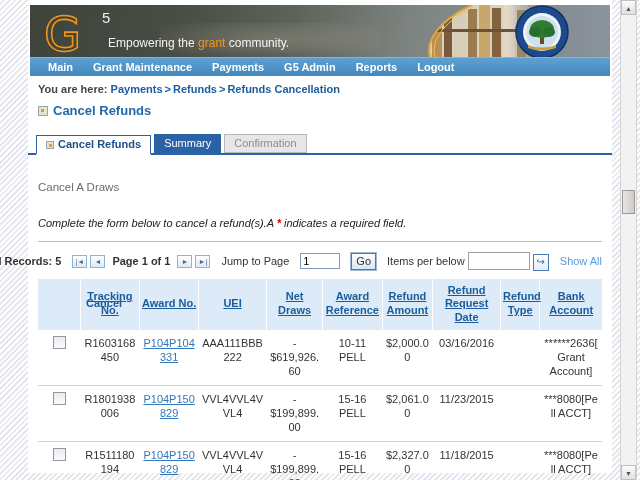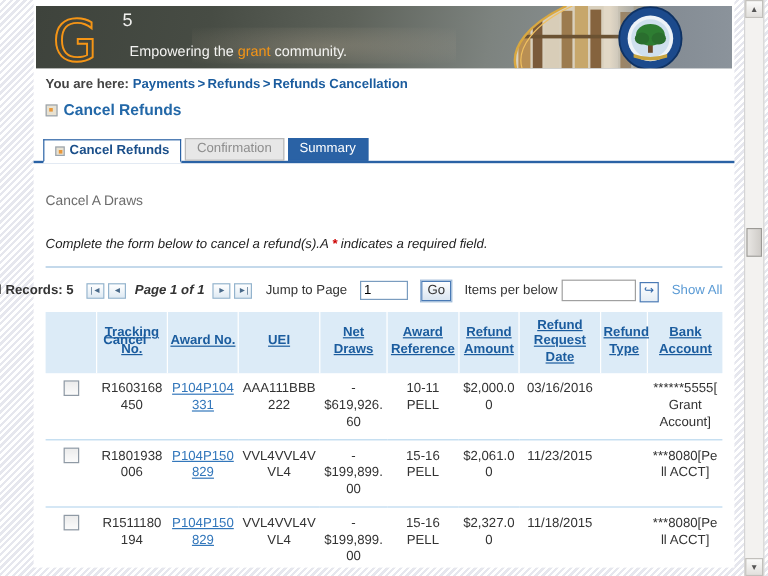--- a/index.html
+++ b/index.html
@@ -42,21 +42,21 @@
   .instruction{margin-top:24px;color:#222;font-style:italic;}
   .req{color:#cc0000;font-weight:bold;}
   .rule{margin-top:12px;border:0;border-top:1px solid #9dc0de;height:0;}
   .table-title{margin-top:16px;color:#6c6c6c;font-size:11.5px;}
   
   .pgn{display:flex;align-items:center;justify-content:flex-end;gap:11px;margin-top:10px;white-space:nowrap;}
   .pgn .totals{font-weight:bold;color:#333;}
   .pager{display:flex;align-items:center;gap:3px;}
   .pbtn{width:15px;height:13px;font-size:7px;line-height:11px;text-align:center;color:#4a6a8a;
     border:1px solid #93b3cd;background:linear-gradient(#ffffff,#dfeaf3);cursor:pointer;padding:0;}
-  .pageinfo{padding:0 4px;font-weight:bold;color:#333;font-style:italic;}
+  .pageinfo{padding:0 4px;font-weight:bold;color:#333;}
   .jump-input{width:34px;height:14px;border:1px solid #7a9cbf;font-size:11px;padding:0 2px;font-family:"Liberation Sans",sans-serif;}
   .go-btn{height:17px;border:1px solid #4a7ab5;outline:1px solid #9cb8d8;background:linear-gradient(#fefefe,#d9e5f1);
     font-size:11px;color:#333;padding:0 4px;cursor:pointer;font-family:"Liberation Sans",sans-serif;}
   .ipp-input{width:56px;height:14px;border:1px solid #a0a0a0;font-size:11px;font-family:"Liberation Sans",sans-serif;}
   .ipp-btn{width:16px;height:17px;border:1px solid #4a7ab5;background:linear-gradient(#ffffff,#e4edf5);
     color:#2a62a5;font-size:10px;line-height:14px;text-align:center;cursor:pointer;padding:0;}
   .showall{color:#5b9bd5;cursor:pointer;}
   
   table.grid{width:100%;border-collapse:collapse;margin-top:8px;font-size:11px;table-layout:fixed;}
   table.grid th{background:#dcebf7;color:#1b5c9e;font-weight:bold;padding:5px 2px;vertical-align:middle;
@@ -121,41 +121,49 @@
           <circle cx="162" cy="27" r="16" fill="#cfe0ee"></circle>
           <rect x="160" y="30" width="4" height="9" fill="#6b4a2a"></rect>
           <ellipse cx="162" cy="24" rx="12" ry="9" fill="#2e7d32"></ellipse>
           <ellipse cx="155" cy="27" rx="6" ry="5" fill="#2a6e2e"></ellipse>
           <ellipse cx="169" cy="27" rx="6" ry="5" fill="#2a6e2e"></ellipse>
           <path d="M148,40 Q162,45 176,40 L176,43 Q162,48 148,43 Z" fill="#c8a43f"></path>
         </g>
       </svg>
     </div>
 
+    <div class="nav">
+      <span class="nav-item">Main</span>
+      <span class="nav-item">Grant Maintenance</span>
+      <span class="nav-item">Payments</span>
+      <span class="nav-item">G5 Admin</span>
+      <span class="nav-item">Reports</span>
+      <span class="nav-item">Logout</span>
+    </div>
 
     <div class="breadcrumb">
       <span>You are here:</span>
       <a>Payments</a><span class="sep">&gt;</span><a>Refunds</a><span class="sep">&gt;</span><a>Refunds Cancellation</a>
     </div>
 
     <div class="page-title">
       <span class="sq-icon"></span>
       <span>Cancel Refunds</span>
     </div>
 
     <div class="tabbar">
       <div class="tab active">
         <span class="sq-icon"></span>
         <span>Cancel Refunds</span>
       </div>
+      <div class="tab enabled">
+        <span>Summary</span>
+      </div>
       <div class="tab disabled">
         <span>Confirmation</span>
-      </div>
-      <div class="tab enabled">
-        <span>Summary</span>
       </div>
     </div>
 
     <div class="section">
       <div class="sec-head">Cancel A Draws</div>
       <div class="instruction">
         <span>Complete the form below to cancel a refund(s).A </span><span class="req">*</span><span> indicates a required field.</span>
       </div>
       <hr class="rule">
 
@@ -213,21 +221,21 @@
             <tr>
               <td><span class="cb"></span></td>
               <td>R1603168450</td>
               <td><span class="award-link">P104P104331</span></td>
               <td>AAA111BBB222</td>
               <td>-<br>$619,926.60</td>
               <td>10-11 PELL</td>
               <td>$2,000.00</td>
               <td>03/16/2016</td>
               <td></td>
-              <td>******5555[Grant Account]</td>
+              <td>******2636[Grant Account]</td>
             </tr>
             <tr>
               <td><span class="cb"></span></td>
               <td>R1801938006</td>
               <td><span class="award-link">P104P150829</span></td>
               <td>VVL4VVL4VVL4</td>
               <td>-<br>$199,899.00</td>
               <td>15-16 PELL</td>
               <td>$2,061.00</td>
               <td>11/23/2015</td>

